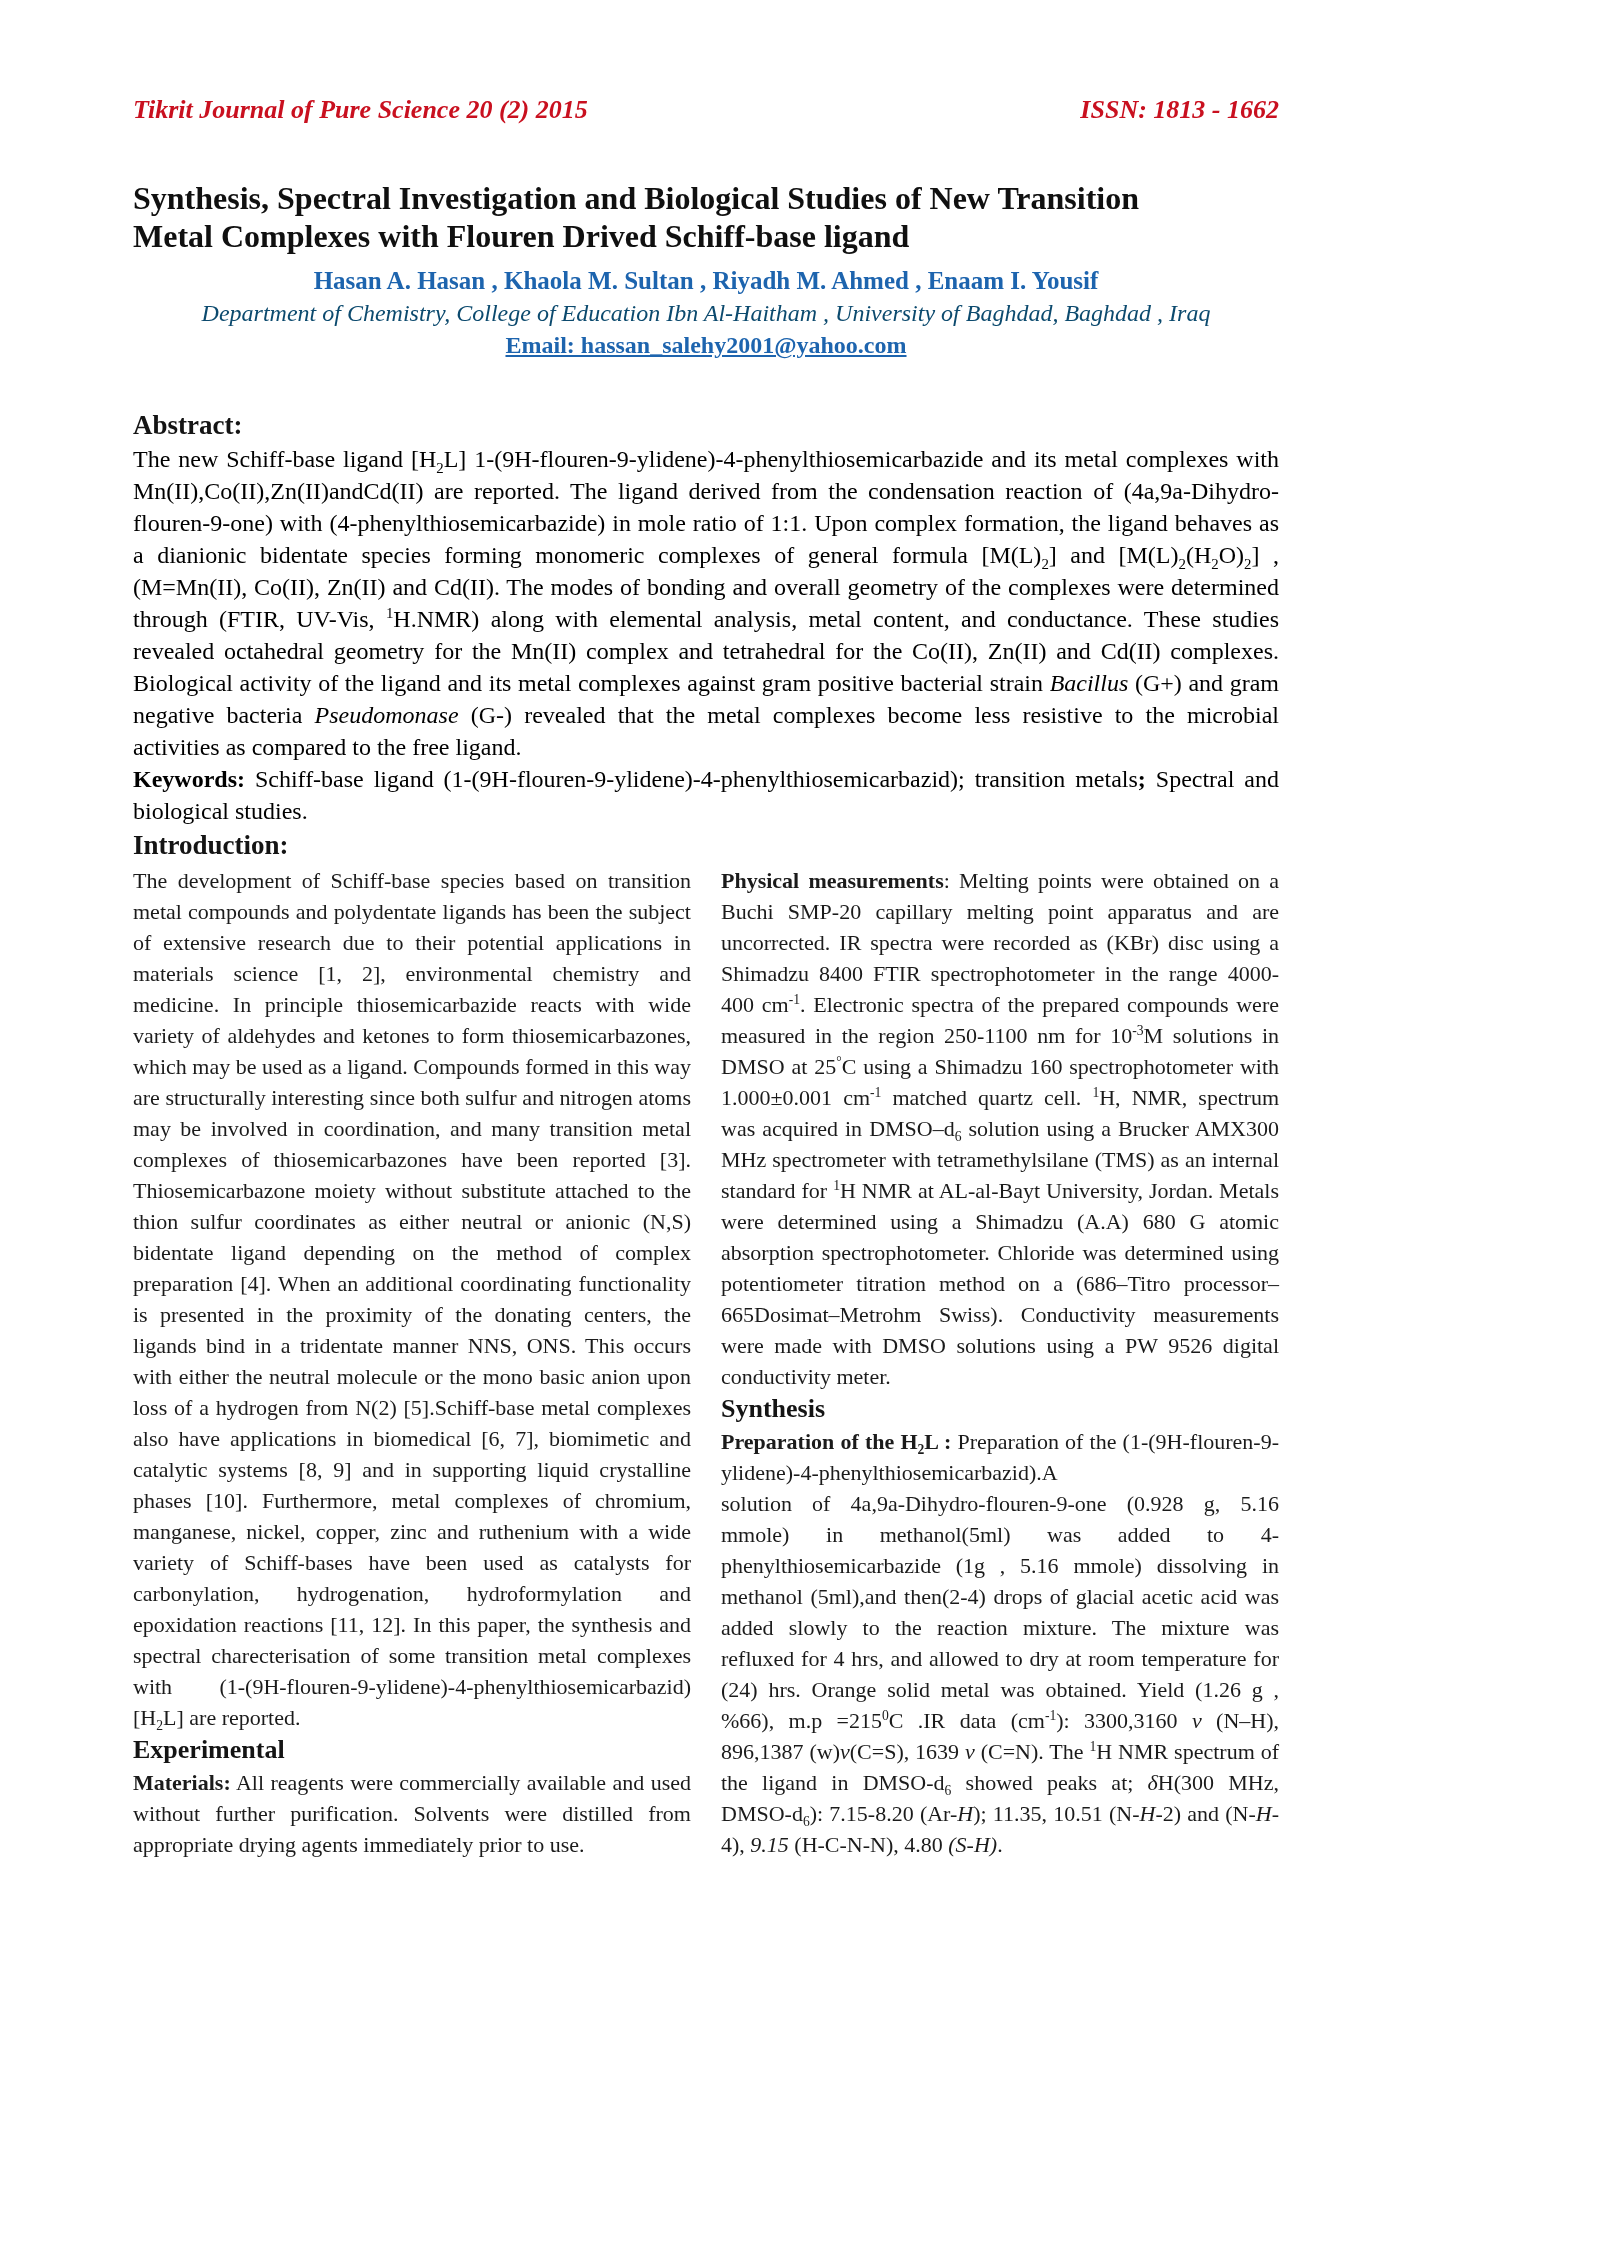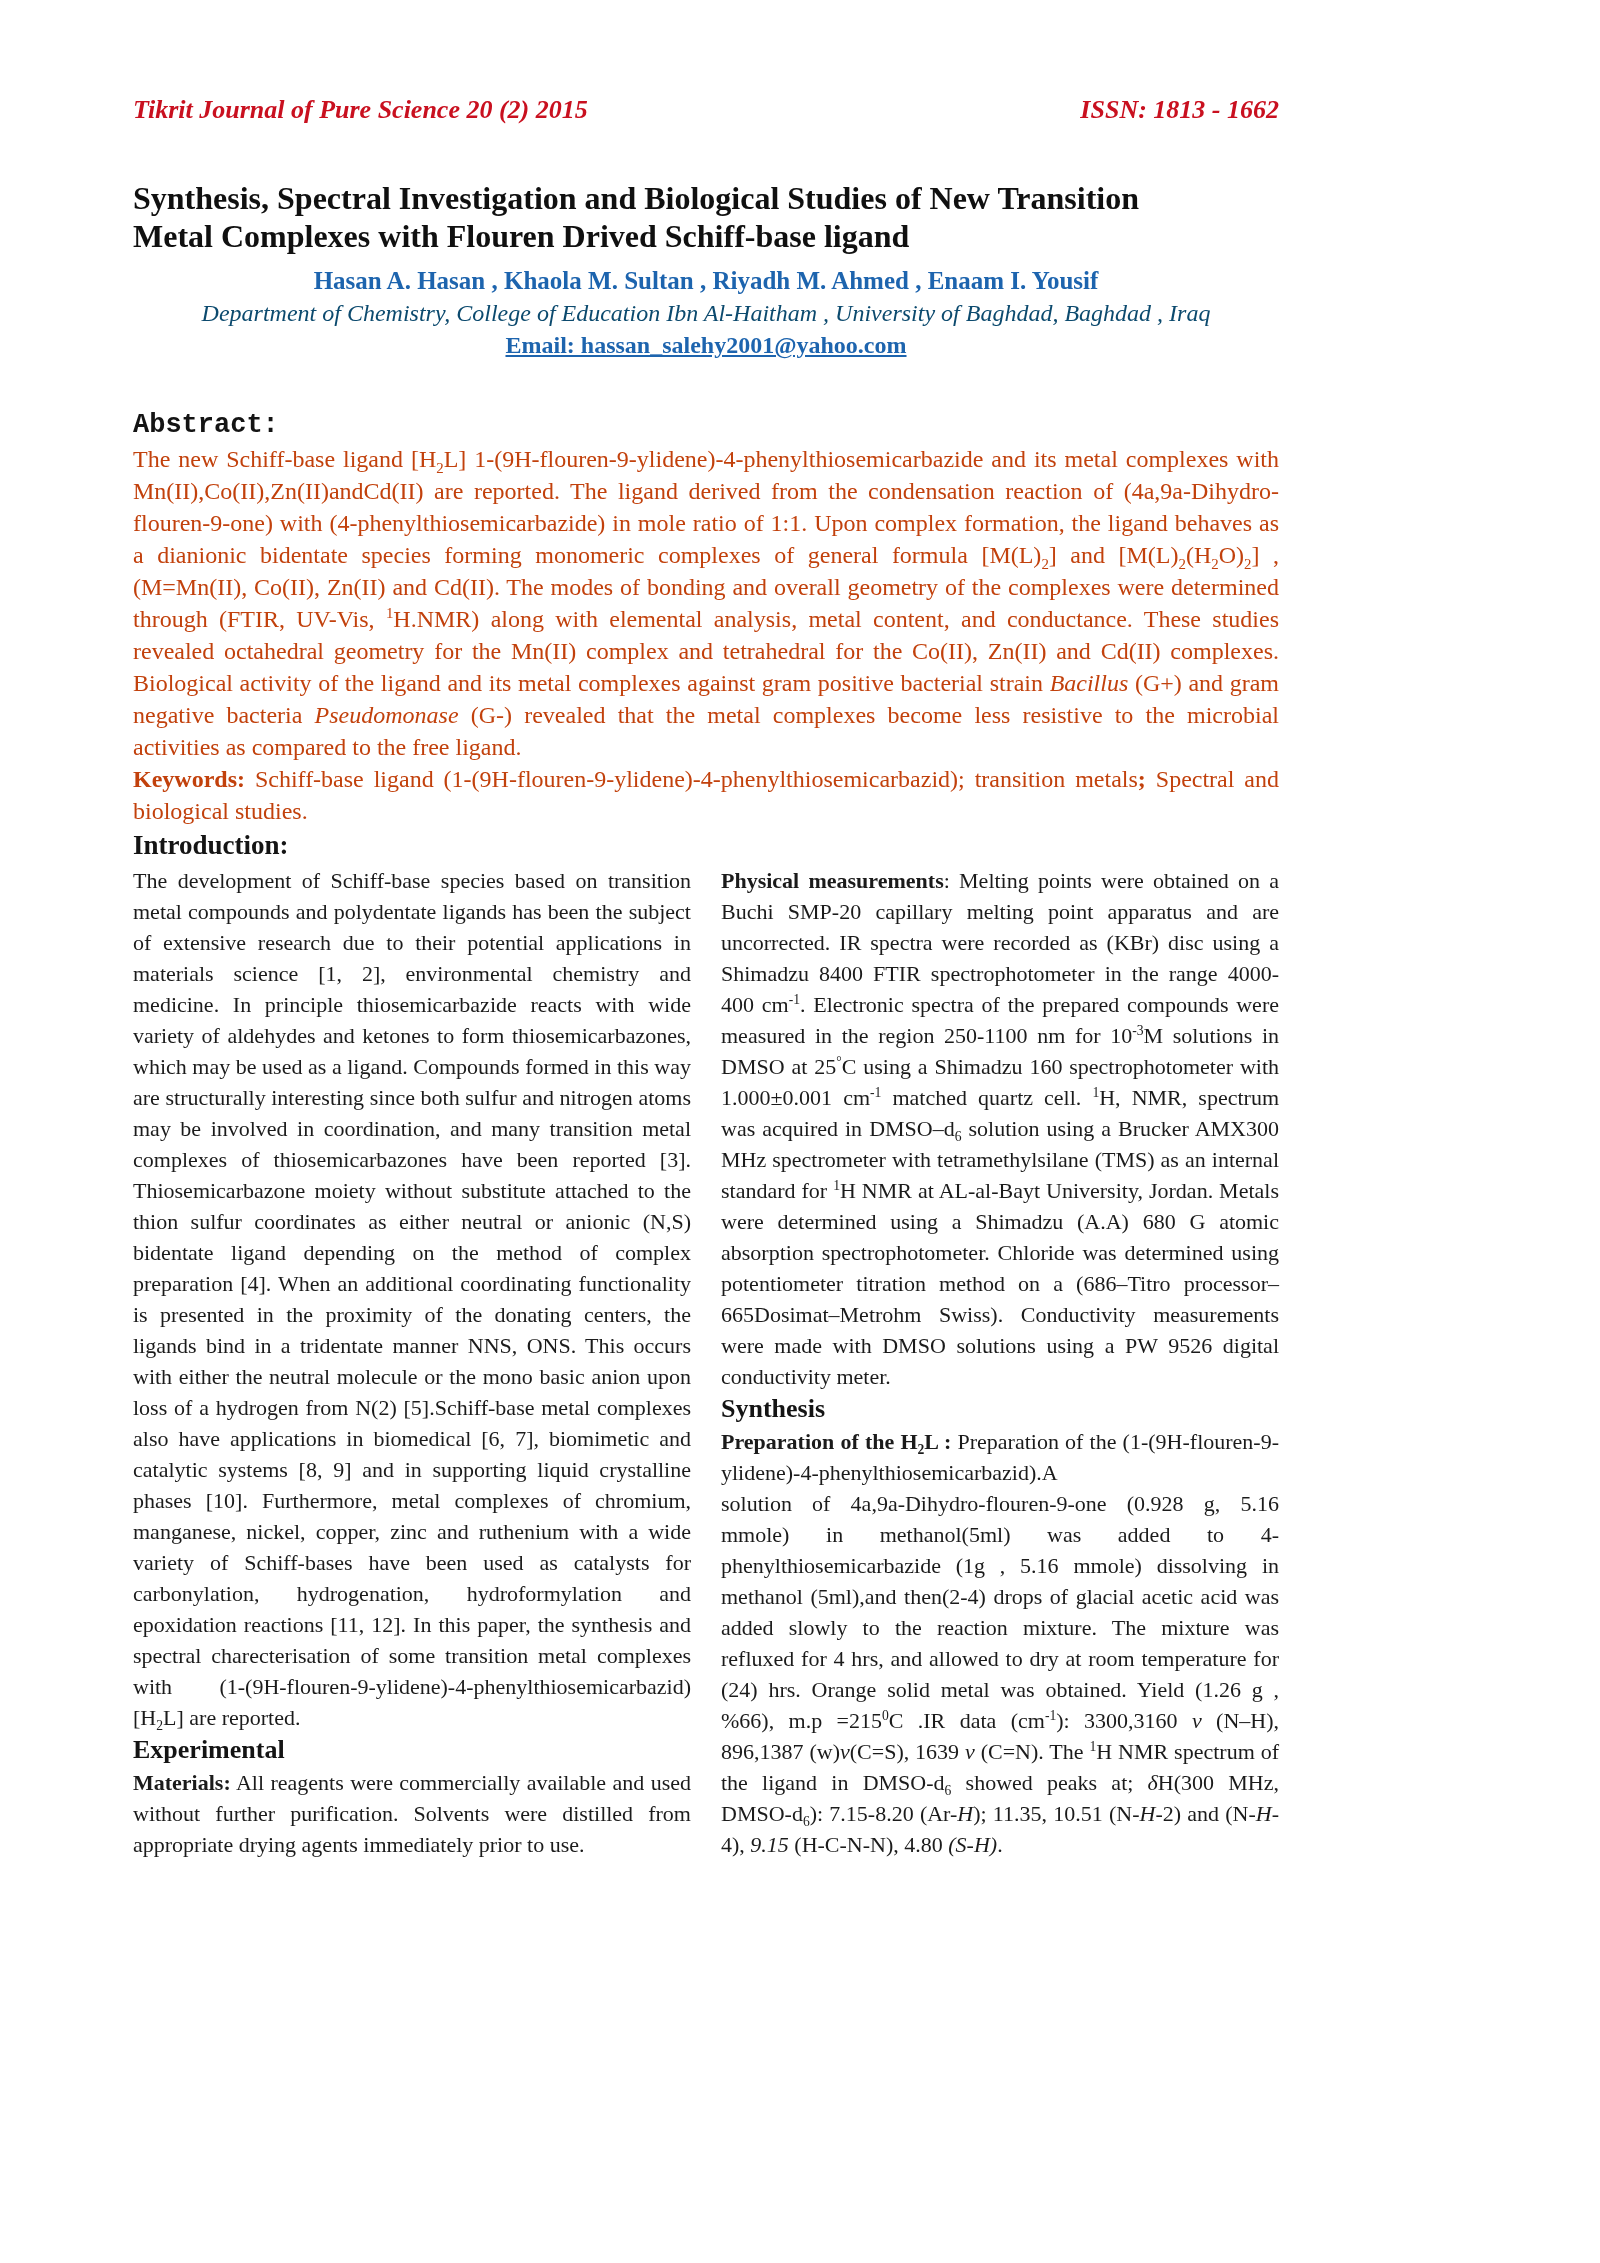--- a/index.html
+++ b/index.html
@@ -30,23 +30,23 @@
   .affiliation {
     text-align: center; color: #0c4a6e; font-style: italic; font-size: 24px; margin-top: 5px;
   }
   .email-line { text-align: center; font-size: 24px; margin-top: 5px; }
   .email-link {
     color: #1d64ae; font-weight: bold; text-decoration: underline; cursor: pointer; margin-top: 44px;
   }
   .section-heading {
     font-size: 27px; font-weight: bold; line-height: 36px; margin: 0; color: #141414;
   }
-  .abstract-heading { margin-top: 48px; font-family: Liberation Mono, monospace; }
+  .abstract-heading { margin-top: 48px; }
   .body-par {
-    font-size: 24px; line-height: 32px; text-align: justify; margin: 0; color: #c2410c;
+    font-size: 24px; line-height: 32px; text-align: justify; margin: 0; color: #000000;
   }
   .columns { display: flex; gap: 30px; margin-top: 2px; }
   .col { flex: 1 1 0; min-width: 0; }
   .col-par {
     font-size: 22px; line-height: 31px; text-align: justify; margin: 0; color: #1b1b1b;
   }
   .col-heading {
     font-size: 26px; font-weight: bold; line-height: 34px; margin: 0; color: #141414;
   }
   sub, sup { font-size: 62%; line-height: 0; }

